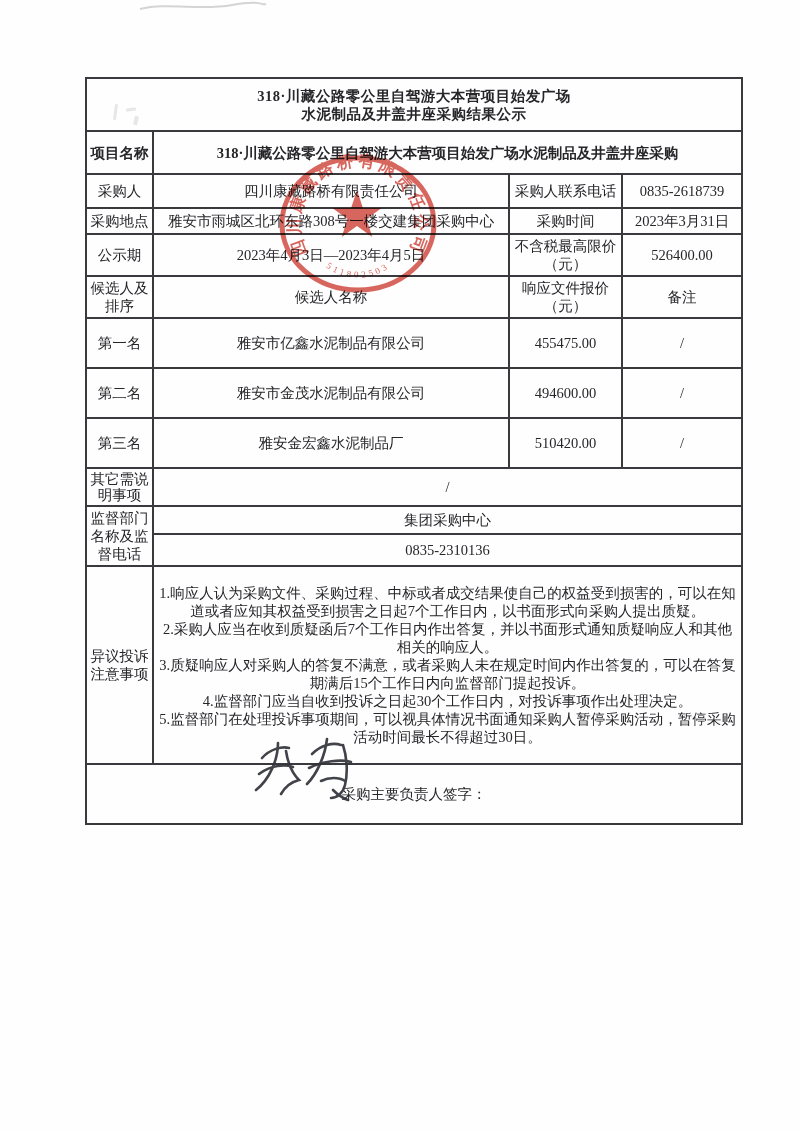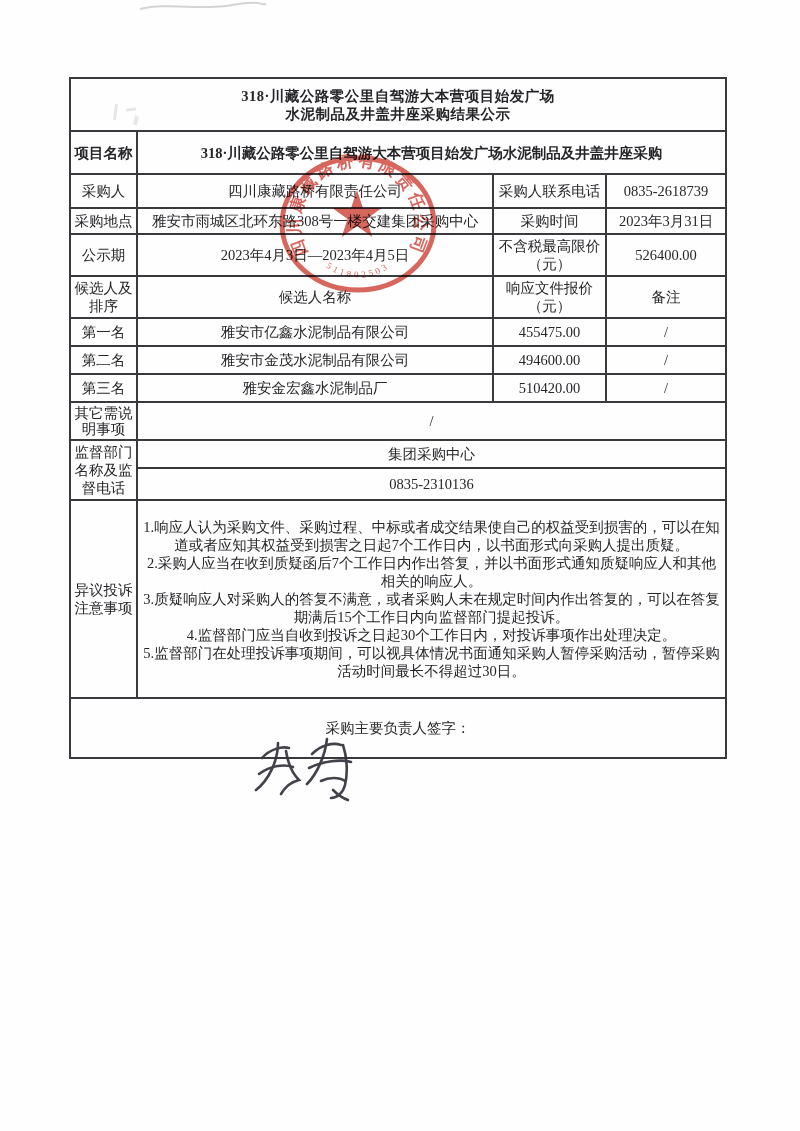--- a/index.html
+++ b/index.html
@@ -14,21 +14,21 @@
   .page{position:absolute;left:0;top:0;width:800px;height:1131px;background:#fefefe;}
 
   
   .crease{position:absolute;left:138px;top:0;width:130px;height:14px;opacity:.75;}
   .ghost-mark{position:absolute;background:#cfcfd4;opacity:.5;border-radius:1px;}
   .gm1{left:114px;top:104px;width:3px;height:16px;transform:rotate(8deg);}
   .gm2{left:126px;top:108px;width:10px;height:3px;transform:rotate(-6deg);}
   .gm3{left:134px;top:116px;width:4px;height:9px;transform:rotate(14deg);}
 
   table.doc{
-    position:absolute;left:69px;top:77px;
+    position:absolute;left:85px;top:77px;
     width:656px;
     border-collapse:collapse;
     table-layout:fixed;
   }
   table.doc td{
     border:2px solid #3a3a3e;
     padding:2px 3px;
     text-align:center;
     vertical-align:middle;
     font-size:14.5px;
@@ -38,21 +38,21 @@
   td.title-cell{
     font-size:19px;font-weight:bold;line-height:23px;letter-spacing:.5px;
     height:47px;
   }
   td.lbl{line-height:17px;}
   .h-project{height:43px;font-weight:bold;}
   .h-purchaser{height:34px;margin-left:8px;}
   .h-location{height:26px;}
   .h-period{height:36px;}
   .h-header{height:42px;font-family:Liberation Serif, serif;}
-  .h-cand{height:28px;}
+  .h-cand{height:50px;}
   .h-other{height:35px;}
   .h-sup1{height:26px;}
   .h-sup2{height:29px;padding-left:32px;}
   .h-objection{height:198px;}
   .h-sign{height:60px;}
   td.left{text-align:left;margin-top:8px;}
   .prewrap{white-space:pre-line;margin-top:32px;}
   td.objection-cell{
     text-align:left;
     padding:6px 8px 6px 7px;

